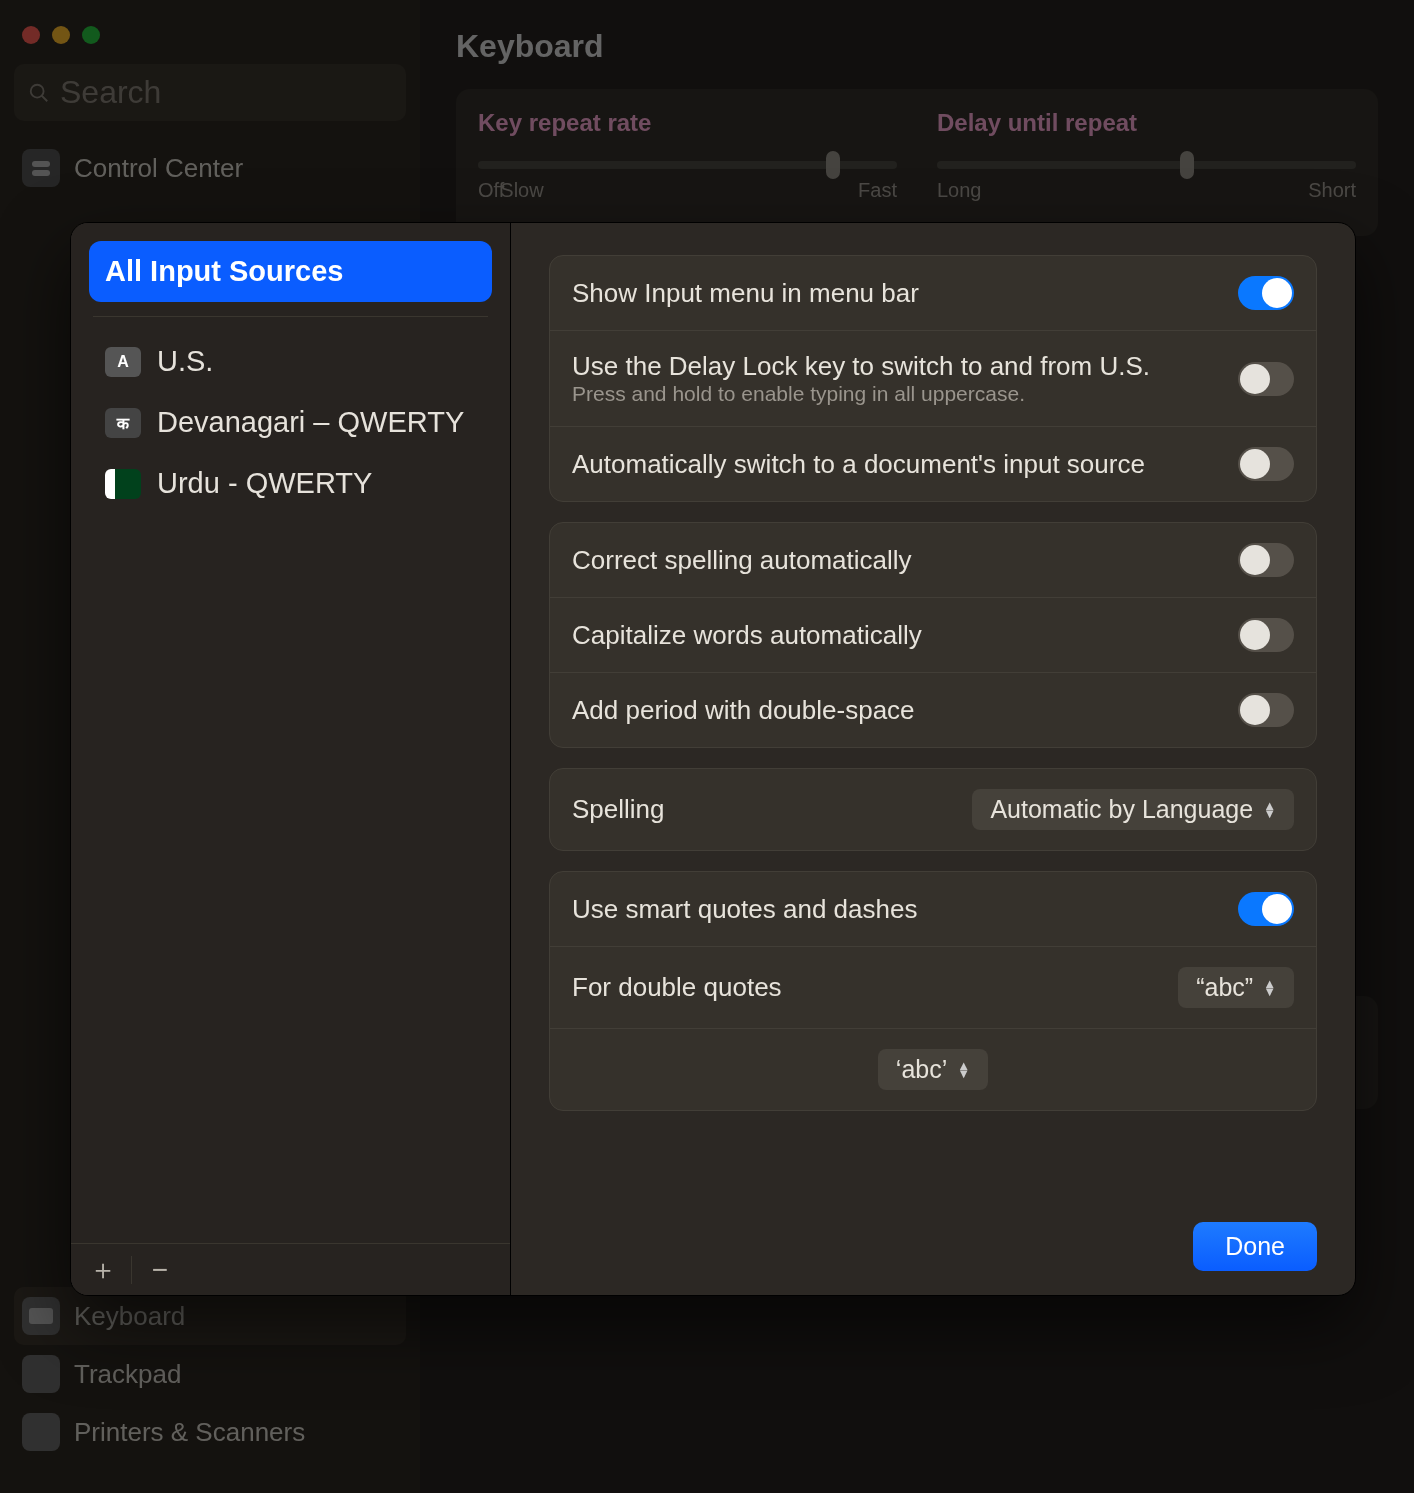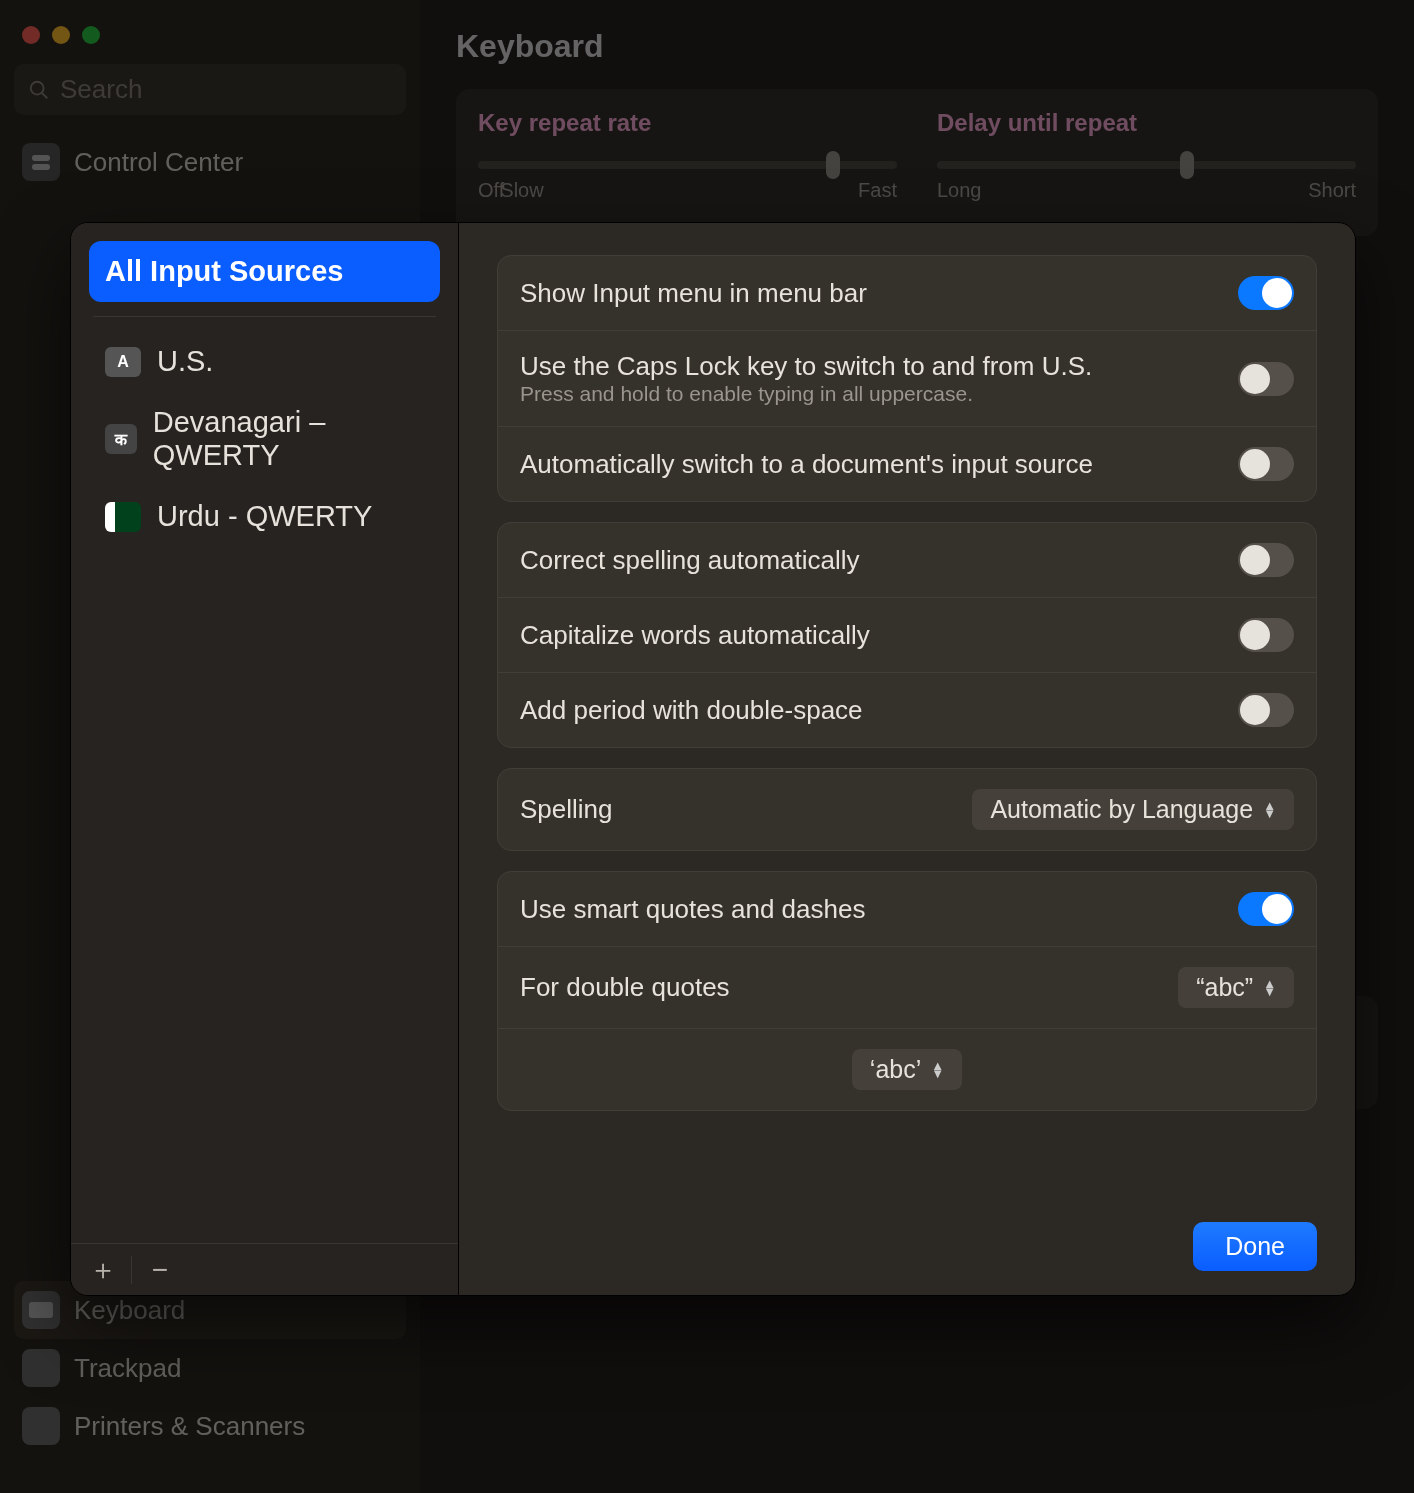--- a/index.html
+++ b/index.html
@@ -6,21 +6,21 @@
   html, body { width: 1414px; height: 1493px; overflow: hidden; font-family: -apple-system, "Helvetica Neue", Arial, sans-serif; background:#1e1b17; }
   body { position: relative; }
 
   
   .bg { position:absolute; inset:0; background:#272320; display:flex; }
   .dim-overlay { position:absolute; inset:0; background:rgba(0,0,0,0.55); z-index:5; }
   .bg-sidebar { width:420px; background:#2e2922; padding:14px; }
   .traffic { display:flex; gap:12px; padding:12px 8px 20px; }
   .tl { width:18px; height:18px; border-radius:50%; }
   .tl.red{background:#ff5f57}.tl.yellow{background:#febc2e}.tl.green{background:#28c840}
-  .bg-search { display:flex; align-items:center; gap:10px; background:#3a352e; border-radius:10px; padding:10px 14px; color:#8a847b; font-size:26px; margin-bottom:18px; }
+  .bg-search { display:flex; align-items:center; gap:10px; background:#3a352e; border-radius:10px; padding:10px 14px; color:#8a847b; font-size:32px; margin-bottom:18px; }
   .bg-search svg{flex:0 0 auto}
   .bg-navitem{display:flex;align-items:center;gap:14px;color:#d8d4cc;font-size:26px;padding:10px 8px;border-radius:10px}
   .bg-navitem.selected{background:#3d372e}
   .bg-navicon{width:38px;height:38px;border-radius:8px;display:flex;align-items:center;justify-content:center;background:#555}
   .bg-content{flex:1;padding:28px 36px;color:#ddd}
   .bg-title{font-size:32px;font-weight:700;margin-bottom:24px}
   .bg-panel{background:#33302a;border-radius:14px;padding:20px 22px}
   .bg-row{display:flex;margin-bottom:14px}
   .bg-col{flex:1}
   .bg-lab{font-size:24px;font-weight:700;color:#f9a8d4;margin-bottom:24px}
@@ -28,21 +28,21 @@
   .bg-slider .thumb{position:absolute;top:-10px;width:14px;height:28px;background:#9a958d;border-radius:7px}
   .bg-ends{display:flex;justify-content:space-between;color:#a6a099;font-size:20px}
   .bg-bottomrow{display:flex;justify-content:space-between;align-items:center;color:#cfc9bf;font-size:24px;padding:14px 0}
   .chev{width:22px;display:flex;flex-direction:column;color:#999;margin-left:10px}
   .chev span{line-height:8px;font-size:14px}
 
   
   .modal { position:absolute; left:70px; top:222px; width:1286px; height:1074px; z-index:10;
            background:#2c2824; border-radius:18px; box-shadow:0 30px 70px rgba(0,0,0,0.6); display:flex; overflow:hidden; border:1px solid #000; }
 
-  .m-left { width:388px; background:#272320; display:flex; flex-direction:column; border-right:1px solid #000; }
+  .m-left { width:440px; background:#272320; display:flex; flex-direction:column; border-right:1px solid #000; }
   .m-left-list{flex:1;padding:18px}
   .m-item{color:#e6e2db;font-size:29px;padding:14px 16px;border-radius:12px;display:flex;align-items:center;gap:16px}
   .m-item.selected{background:#0a5dff;color:#fff;font-weight:600}
   .m-divider{height:1px;background:#3a362f;margin:14px 4px}
   .lang-icon{width:36px;height:30px;border-radius:6px;background:#555;display:flex;align-items:center;justify-content:center;font-size:16px;color:#fff;font-weight:700}
   .lang-icon.dev{background:#444}
   .lang-icon.pk{background:linear-gradient(90deg,#fff 0 28%,#01411c 28%)}
   .m-left-footer{height:52px;border-top:1px solid #3a362f;display:flex;align-items:center;gap:12px;padding:0 16px}
   .foot-btn{width:32px;height:32px;display:flex;align-items:center;justify-content:center;color:#b8b3aa;font-size:28px;border-radius:6px}
   .foot-sep{width:1px;height:28px;background:#3a362f}
@@ -204,21 +204,21 @@
 
     <div class="m-group">
       <div class="m-row">
         <div class="left">
             <div class="txt">Show Input menu in menu bar</div>
           </div>
         <div class="switch on"></div>
       </div>
       <div class="m-row">
         <div class="left">
-          <div class="txt">Use the Caps Lock key to switch to and from U.S.</div>
+          <div class="txt">Use the Delay Lock key to switch to and from U.S.</div>
           <div class="sub">Press and hold to enable typing in all uppercase.</div>
         </div>
         <div class="switch"></div>
       </div>
       <div class="m-row">
         <div class="left">
             <div class="txt">Automatically switch to a document's input source</div>
           </div>
         <div class="switch"></div>
       </div>

